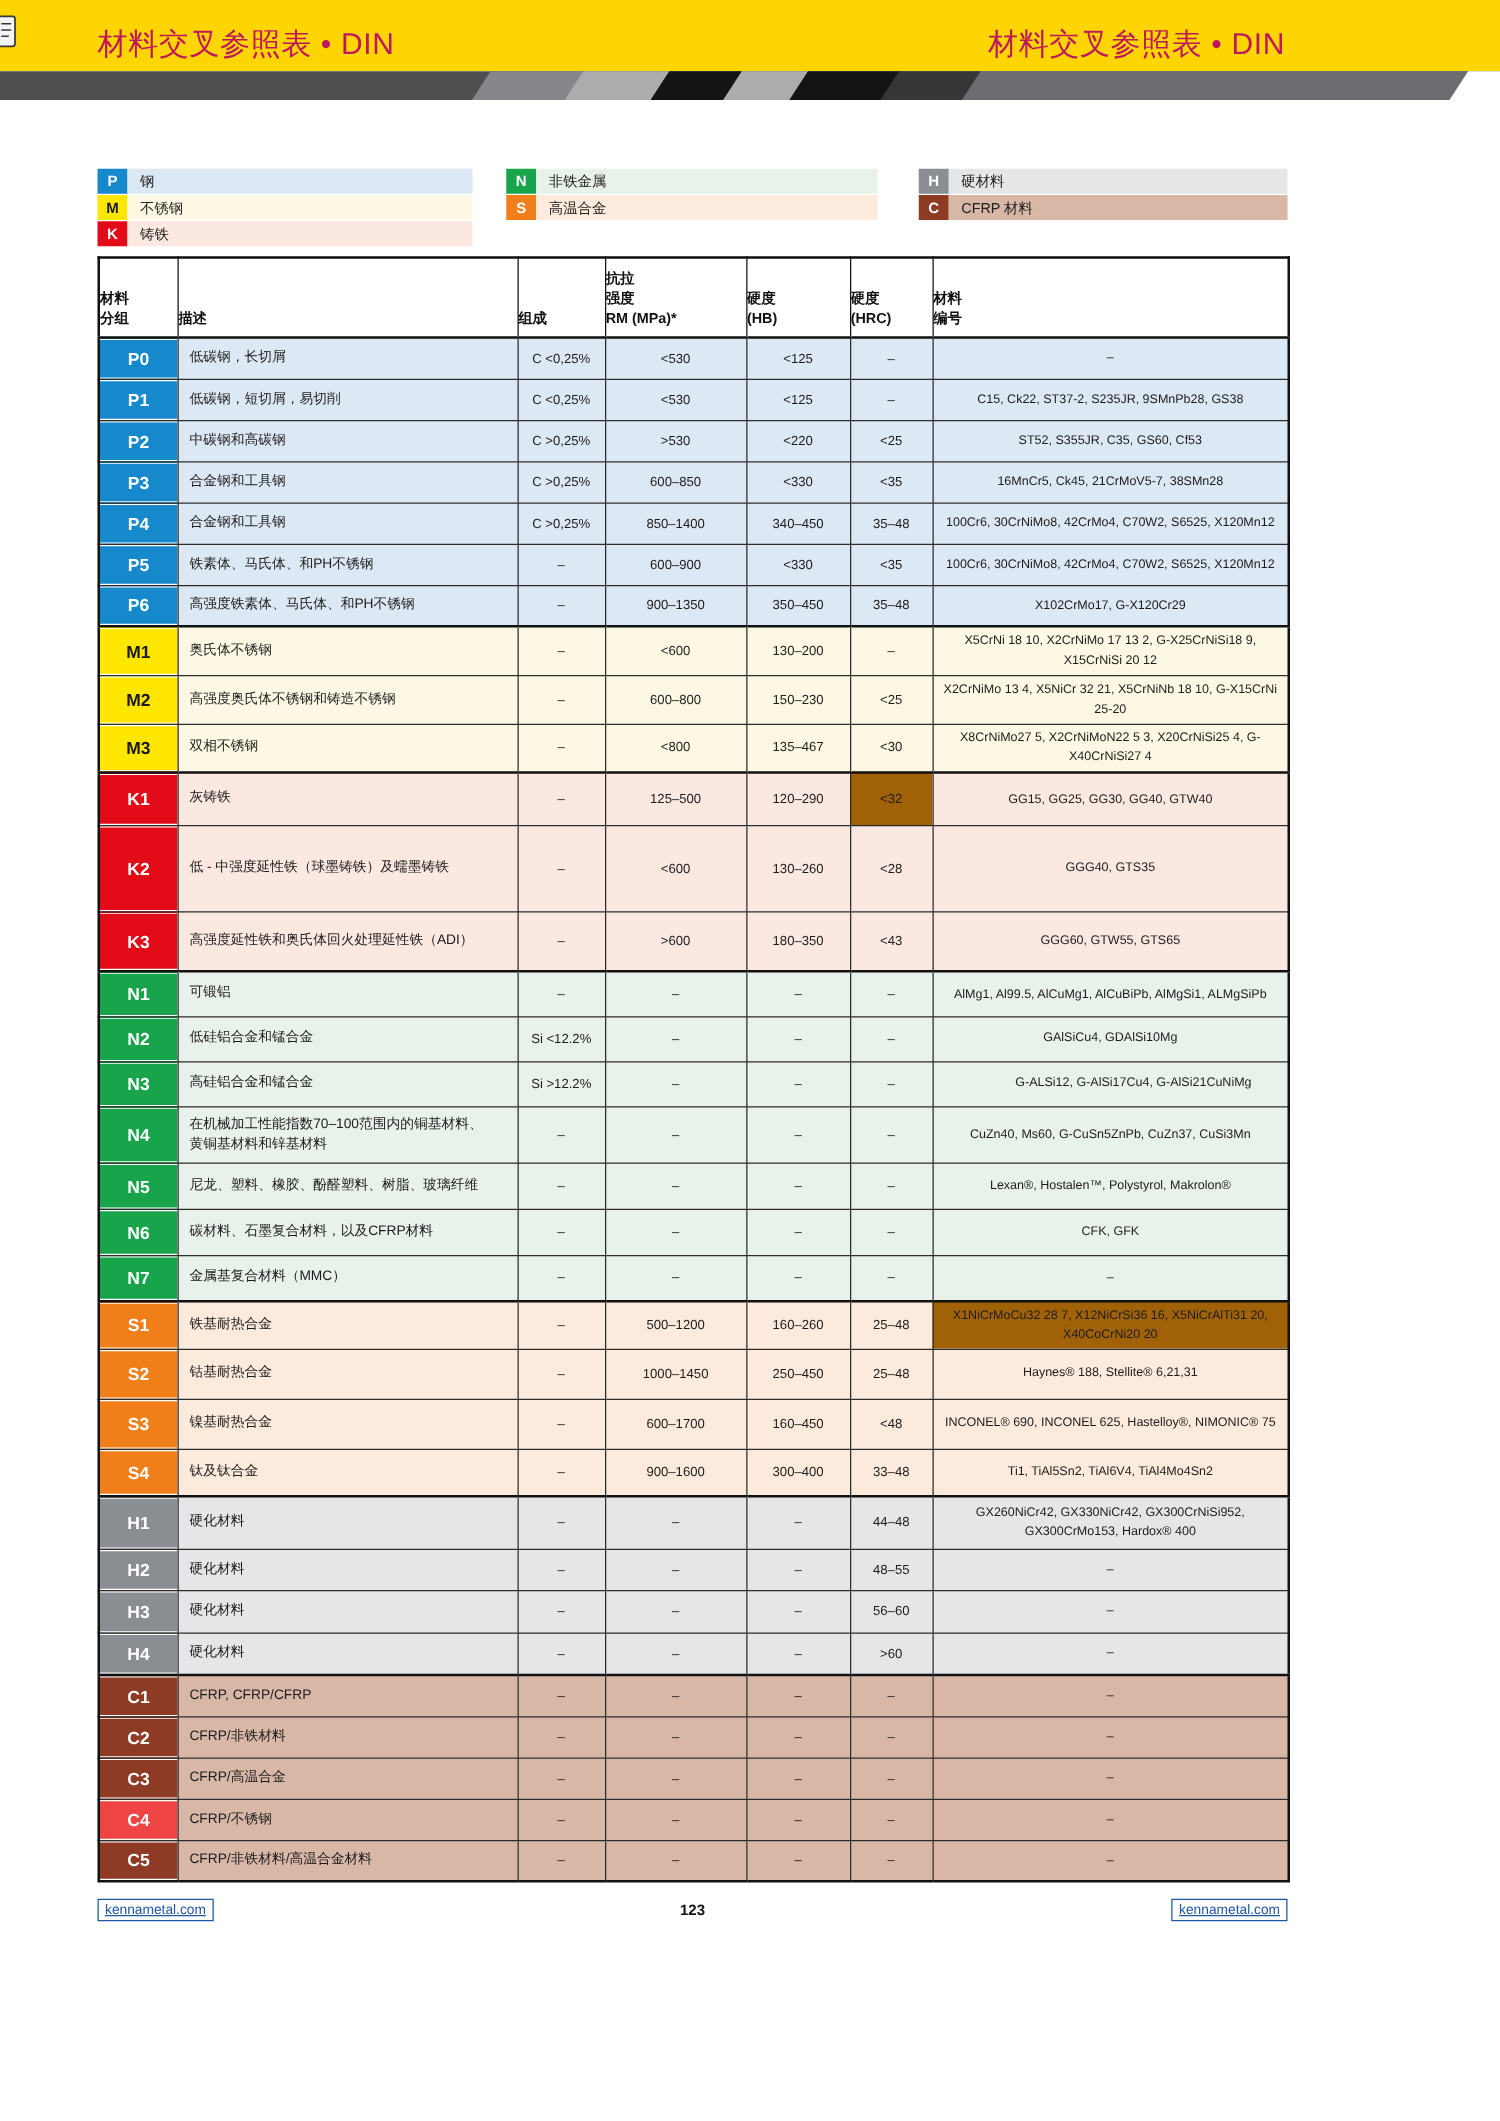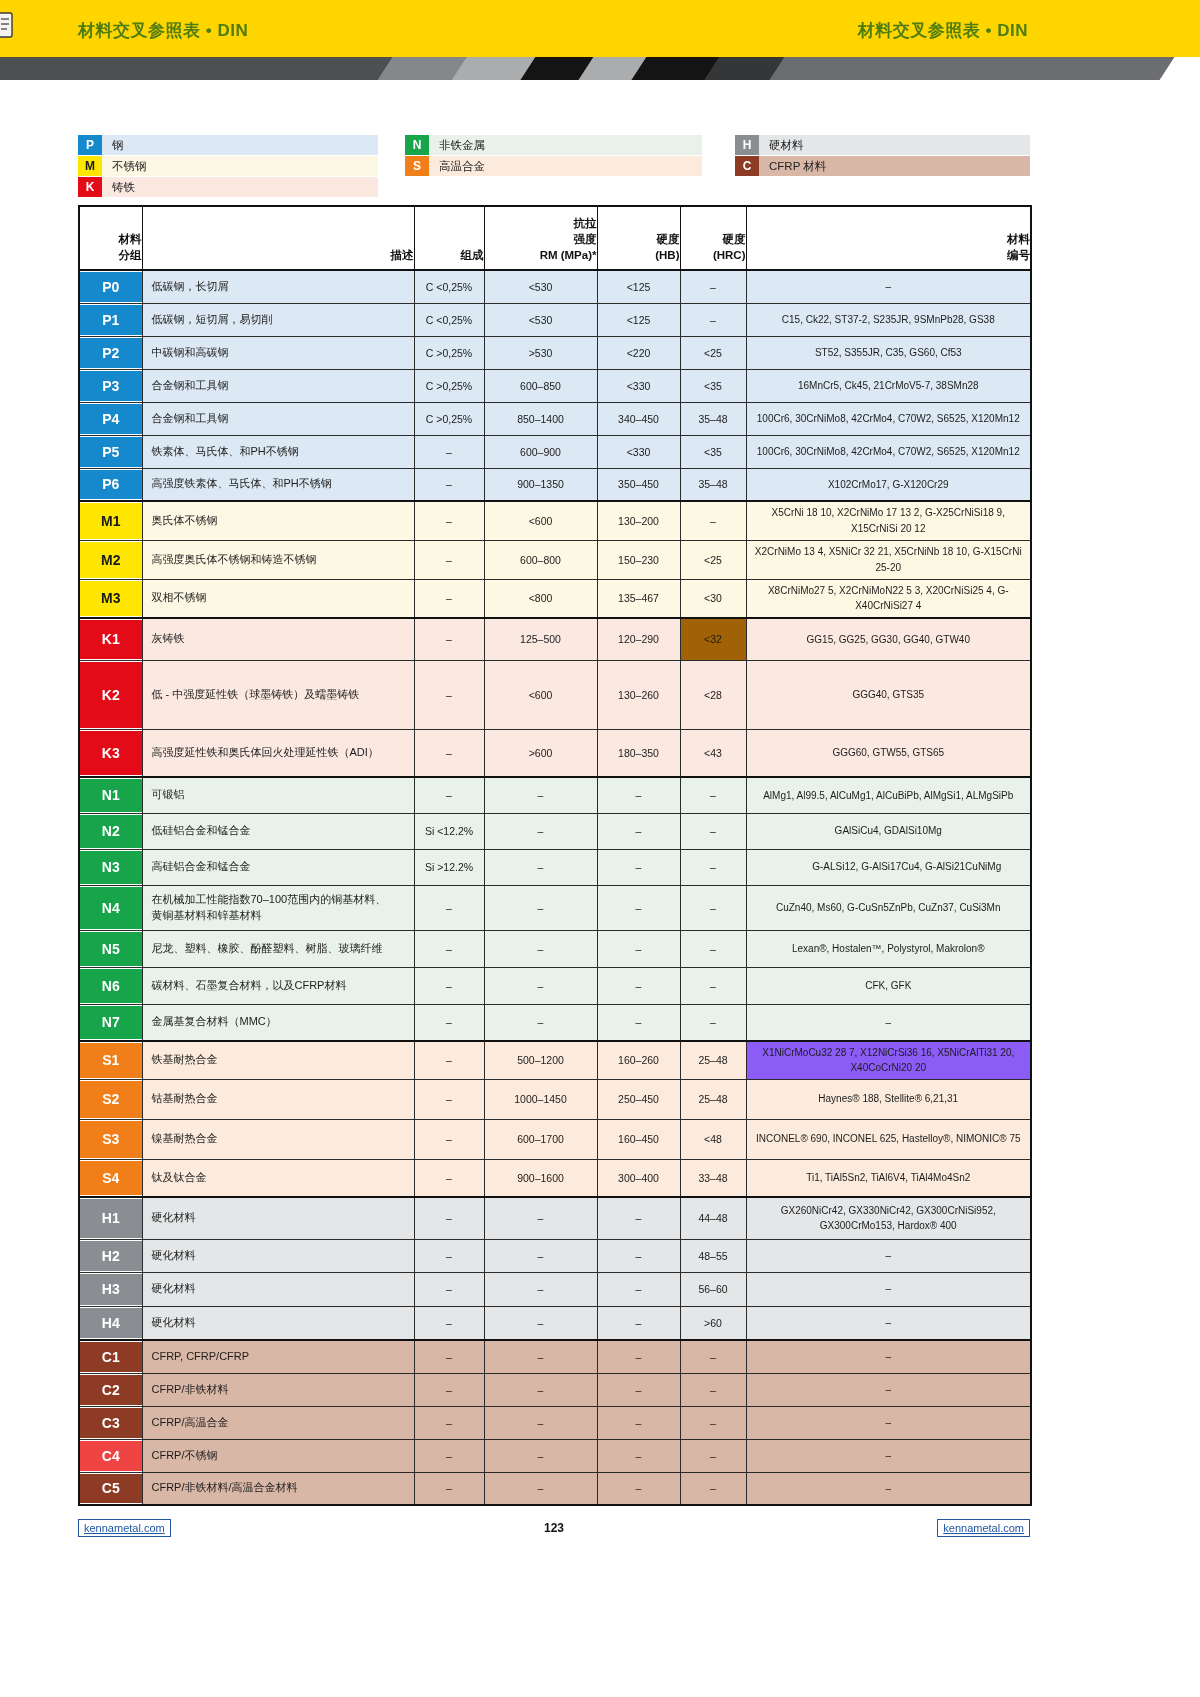--- a/index.html
+++ b/index.html
@@ -2,40 +2,40 @@
 <html><head>
 <meta charset="utf-8">
 <style>
   * { margin:0; padding:0; box-sizing:border-box; }
   html,body { background:#e8e8e8; }
   body { font-family:"Liberation Sans","DejaVu Sans",sans-serif; }
   .page { width:1200px; height:1697px; background:#ffffff; position:relative; margin:0 auto; overflow:hidden; }
 
   
   .topbar { position:relative; height:57px; background:#ffd500; }
-  .topbar .title { position:absolute; top:19px; font-size:17px; font-weight:bold; color:#4d7c0f; letter-spacing:.5px; }
+  .topbar .title { position:absolute; top:19px; font-size:24px; font-weight:normal; color:#be185d; letter-spacing:.5px; }
   .title.left { left:78px; }
   .title.right { right:172px; }
   .corner-icon { position:absolute; left:-3px; top:12px; }
 
   
   .stripebar { position:relative; height:23px; background:#4e4f51; overflow:hidden; }
   .sg { position:absolute; top:-4px; bottom:-4px; transform:skewX(-33deg); }
 
   
   .legend { position:relative; height:63px; margin:55px 0 0 78px; width:952px; }
   .legend-col { position:absolute; top:0; }
   .legend-row { display:flex; height:20px; margin-bottom:1px; }
   .lbadge { width:24px; display:flex; align-items:center; justify-content:center; font-size:12px; font-weight:bold; flex:none; }
   .lstrip { flex:1; display:flex; align-items:center; padding-left:10px; font-size:11.5px; color:#222; }
 
   
   table.mat-table { border-collapse:collapse; table-layout:fixed; width:952px; margin:7px 0 0 78px; border:2px solid #111; }
   .c1{width:63px}.c2{width:272px}.c3{width:70px}.c4{width:113px}.c5{width:83px}.c6{width:66px}.c7{width:285px}
-  thead th { height:64px; vertical-align:bottom; text-align:right; font-size:11.5px; font-weight:bold; color:#111;
+  thead th { height:64px; vertical-align:bottom; text-align:left; font-size:11.5px; font-weight:bold; color:#111;
              border:1px solid #111; border-bottom:2px solid #111; background:#fff; white-space:pre-line; line-height:1.4; padding-bottom:6px; }
   tbody td { border-right:1px solid #2b2b2b; border-bottom:1px solid #2b2b2b; font-size:10.5px; color:#1c1c1c; text-align:center; vertical-align:middle; }
   tbody tr.group-end td { border-bottom:2px solid #111; }
   td.code { font-size:14px; font-weight:bold; box-shadow:inset 0 1px 0 #fff, inset 0 -1px 0 #fff; }
   td.desc { text-align:left; padding:3px 4px 3px 9px; font-size:11px; line-height:1.45; white-space:pre-line; }
   td.mat  { padding:2px 8px; line-height:1.55; font-size:10px; }
 
   
   .footer { display:flex; align-items:center; justify-content:space-between; width:952px; margin:13px 0 0 78px; }
   .flink { font-size:11px; color:#2156a4; text-decoration:underline; border:1px solid #2156a4; padding:2px 5px; cursor:pointer; background:#fff; }
@@ -305,21 +305,21 @@
           <td class="hrc c6" style="background: rgb(233, 242, 234);">–</td>
           <td class="mat c7" style="background: rgb(233, 242, 234);">–</td>
         </tr>
         <tr style="height: 38px;">
           <td class="code c1" style="background: rgb(240, 127, 26); color: rgb(255, 255, 255);">S1</td>
           <td class="desc c2" style="background: rgb(252, 235, 220);">铁基耐热合金</td>
           <td class="comp c3" style="background: rgb(252, 235, 220);">–</td>
           <td class="rm c4" style="background: rgb(252, 235, 220);">500–1200</td>
           <td class="hb c5" style="background: rgb(252, 235, 220);">160–260</td>
           <td class="hrc c6" style="background: rgb(252, 235, 220);">25–48</td>
-          <td class="mat c7" style="background: #8b5cf6; margin-left: 28px;">X1NiCrMoCu32 28 7, X12NiCrSi36 16, X5NiCrAlTi31 20, X40CoCrNi20 20</td>
+          <td class="mat c7" style="background: #a16207; margin-left: 28px;">X1NiCrMoCu32 28 7, X12NiCrSi36 16, X5NiCrAlTi31 20, X40CoCrNi20 20</td>
         </tr>
         <tr style="height: 40px;">
           <td class="code c1" style="background: rgb(240, 127, 26); color: rgb(255, 255, 255);">S2</td>
           <td class="desc c2" style="background: rgb(252, 235, 220);">钴基耐热合金</td>
           <td class="comp c3" style="background: rgb(252, 235, 220);">–</td>
           <td class="rm c4" style="background: rgb(252, 235, 220);">1000–1450</td>
           <td class="hb c5" style="background: rgb(252, 235, 220);">250–450</td>
           <td class="hrc c6" style="background: rgb(252, 235, 220);">25–48</td>
           <td class="mat c7" style="background: rgb(252, 235, 220);">Haynes® 188, Stellite® 6,21,31</td>
         </tr>

